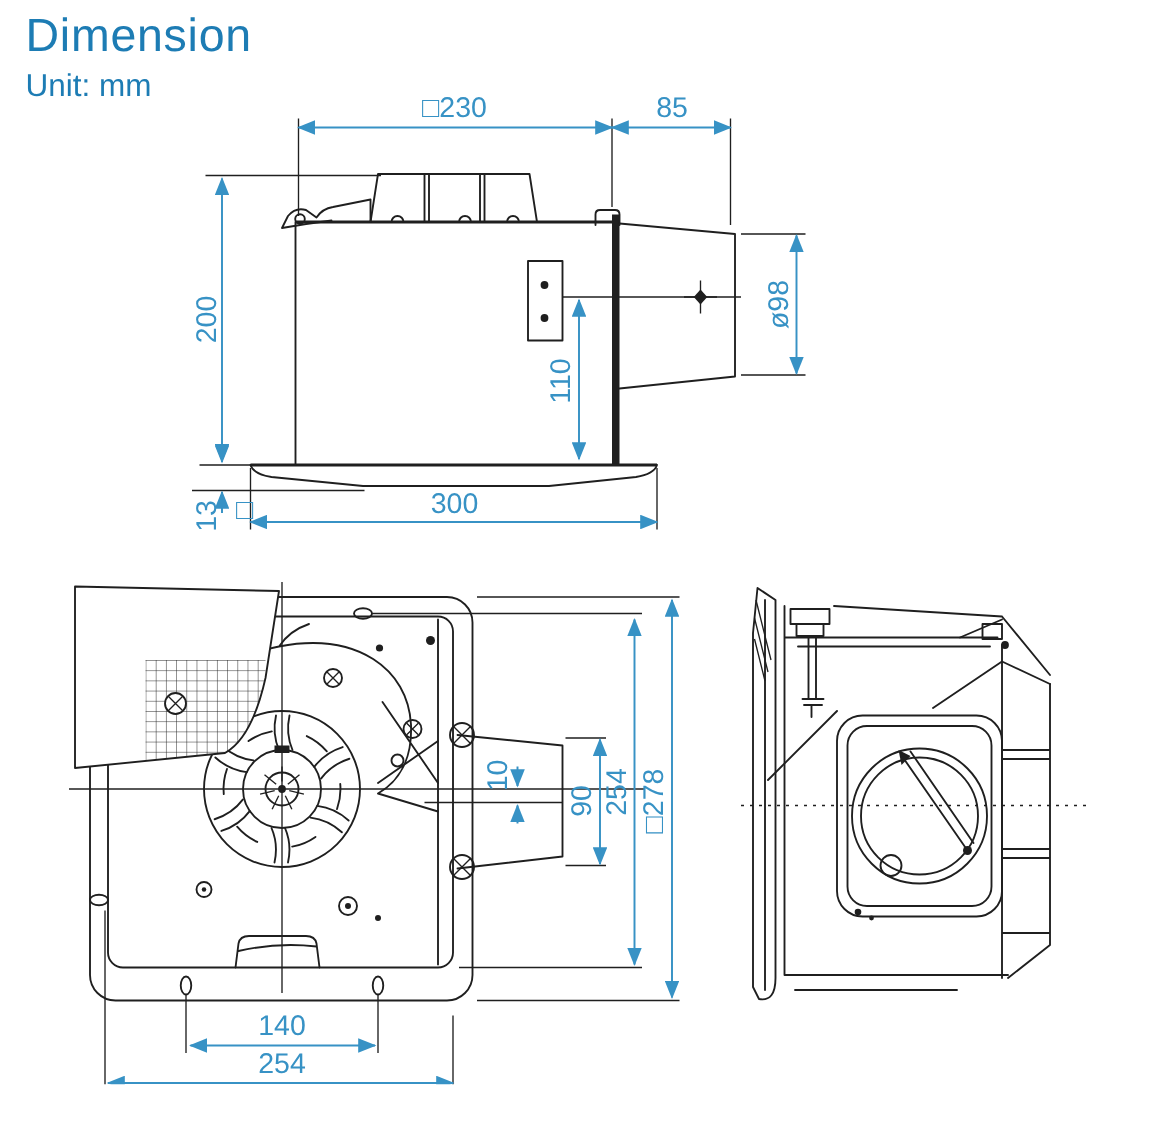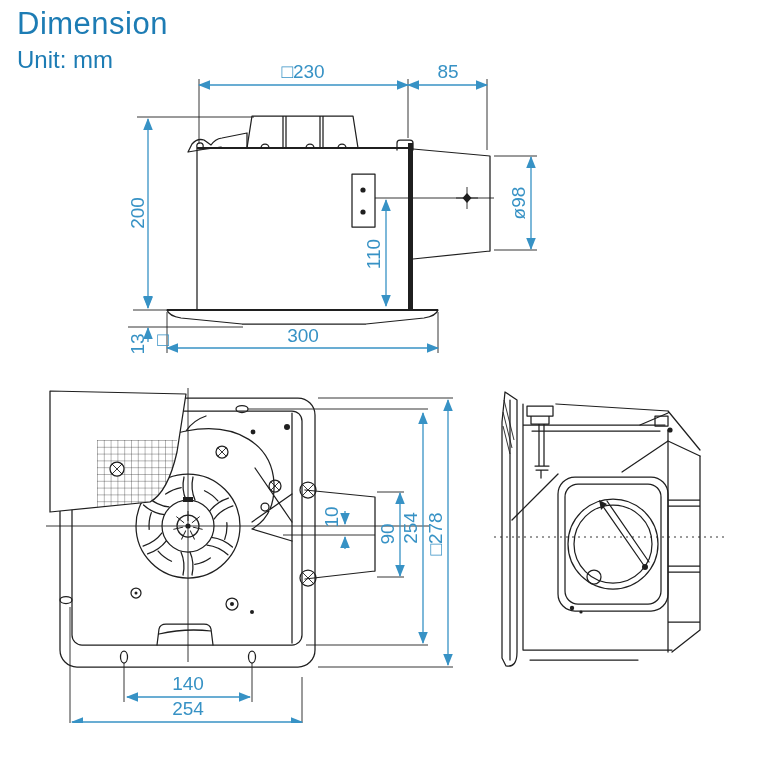--- a/index.html
+++ b/index.html
@@ -1,20 +1,20 @@
 <!DOCTYPE html>
 <html><head>
 <meta charset="utf-8">
 <style>
   html,body{margin:0;padding:0;background:#ffffff;}
   .page{position:relative;width:768px;height:723px;background:#fff;overflow:hidden;
         font-family:"Liberation Sans","DejaVu Sans",sans-serif;}
   .hdr{position:absolute;left:17px;top:6px;}
   .hdr h1{margin:0;font-size:31px;font-weight:400;letter-spacing:.5px;color:#1d7cb4;}
-  .hdr .unit{margin-top:4px;font-size:24px;color:#1d7cb4;}
+  .hdr .unit{margin-top:4px;font-size:21px;color:#1d7cb4;}
   svg{position:absolute;left:0;top:0;}
   svg text{font-family:"Liberation Sans","DejaVu Sans",sans-serif;font-size:19px;fill:#3792c5;}
   .bl{stroke:#1f1f1f;fill:none;stroke-width:1.25;stroke-linejoin:round;stroke-linecap:round;}
   .bl2{stroke:#1f1f1f;fill:none;stroke-width:2.1;stroke-linejoin:round;}
   .thick{stroke:#1f1f1f;fill:none;stroke-width:5;}
   .thin{stroke:#1f1f1f;fill:none;stroke-width:.9;}
   .ext{stroke:#1f1f1f;fill:none;stroke-width:.9;}
   .dim{stroke:#3792c5;fill:none;stroke-width:1.3;}
   .fillb{fill:#1f1f1f;stroke:none;}
   .white{fill:#ffffff;}

